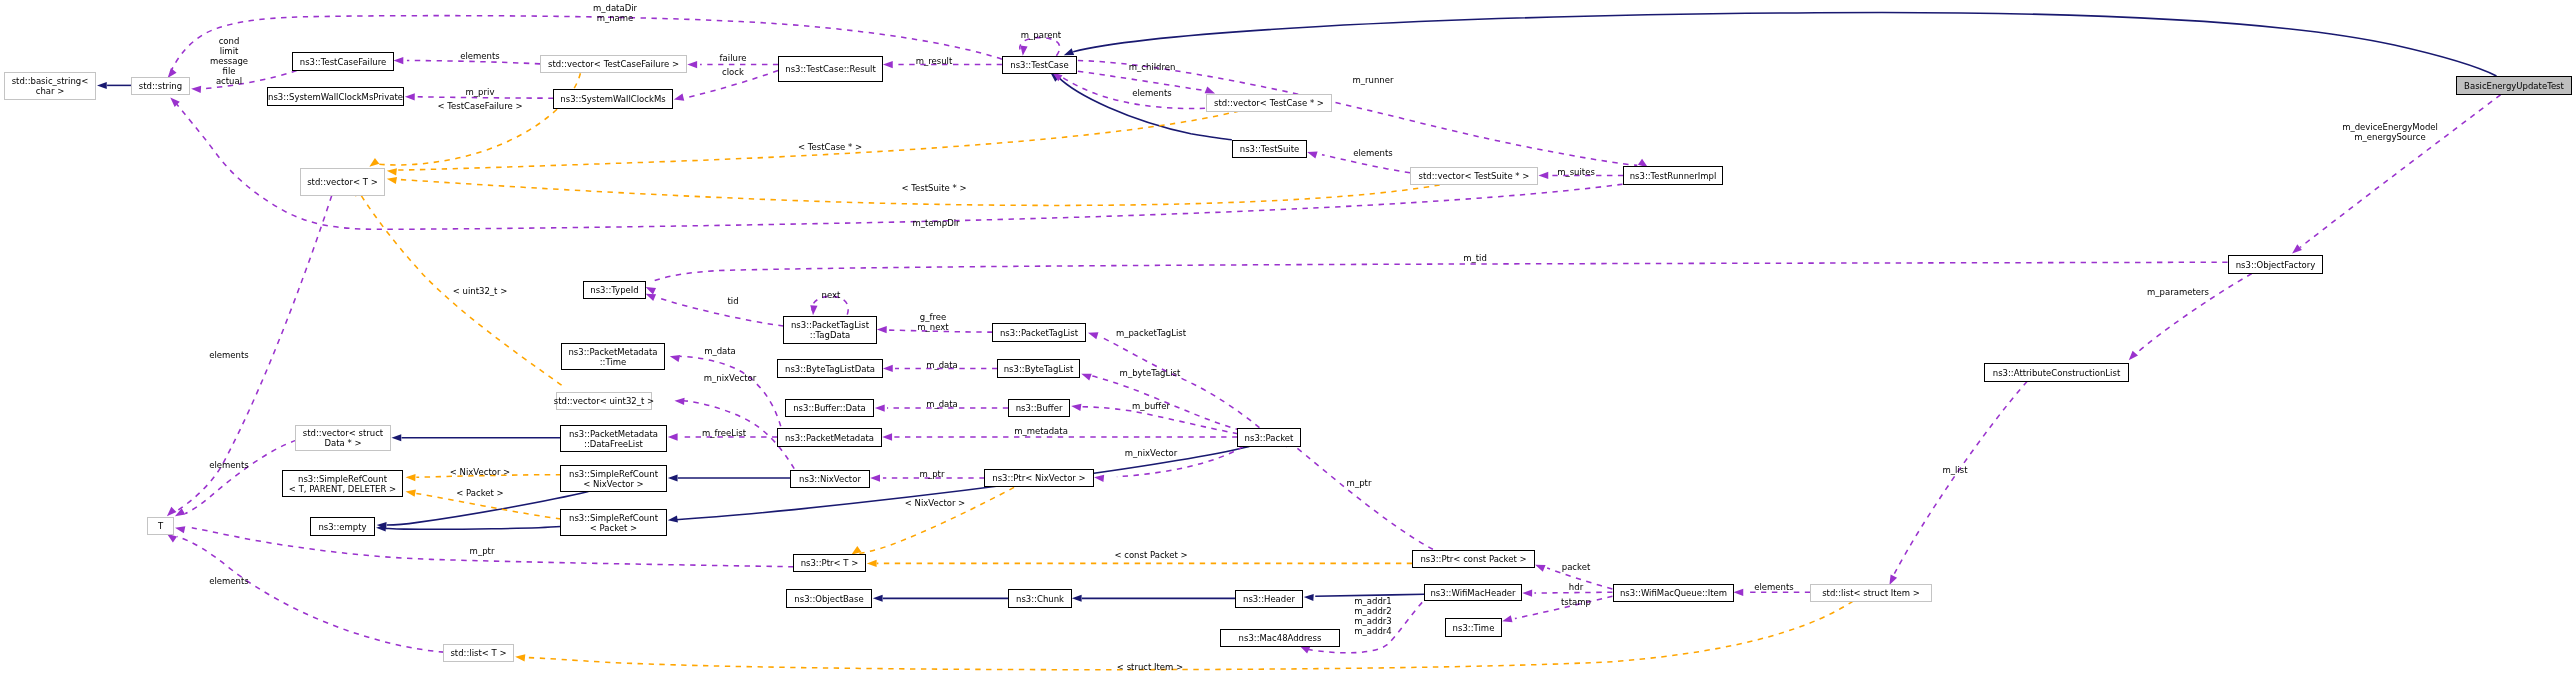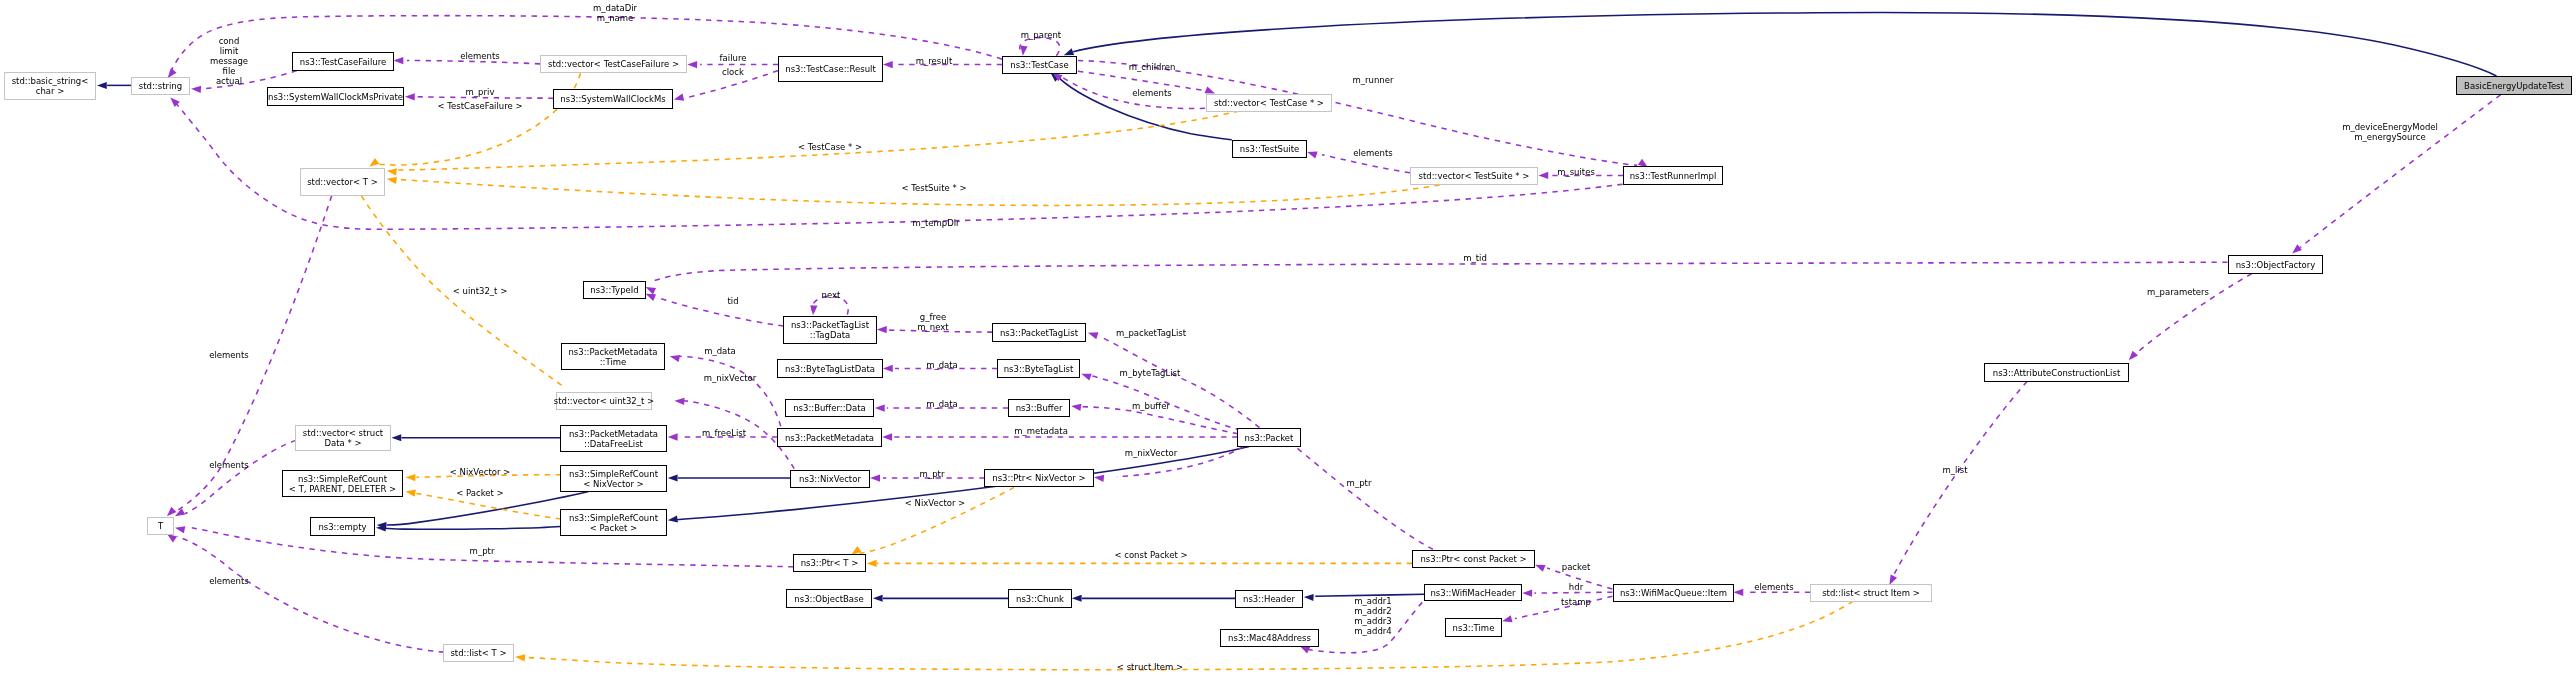--- a/index.html
+++ b/index.html
@@ -270,21 +270,21 @@
     </div>
 <div class="node solid" style="left:1424px;top:584px;width:98px;height:17px">
       <div class="nl">ns3::WifiMacHeader</div>
     </div>
 <div class="node solid" style="left:1613px;top:584px;width:121px;height:18px">
       <div class="nl">ns3::WifiMacQueue::Item</div>
     </div>
 <div class="node light" style="left:1810px;top:584px;width:122px;height:17.5px">
       <div class="nl">std::list&lt; struct Item &gt;</div>
     </div>
-<div class="node solid" style="left:1220px;top:629px;width:99px;height:17.5px">
+<div class="node solid" style="left:1220px;top:629px;width:120px;height:17.5px">
       <div class="nl">ns3::Mac48Address</div>
     </div>
 <div class="node solid" style="left:1445px;top:618px;width:57px;height:19px">
       <div class="nl">ns3::Time</div>
     </div>
 <div class="node light" style="left:443px;top:644px;width:71px;height:18px">
       <div class="nl">std::list&lt; T &gt;</div>
     </div>
 <div class="elabel" style="left:229px;top:61px">cond
 limit

